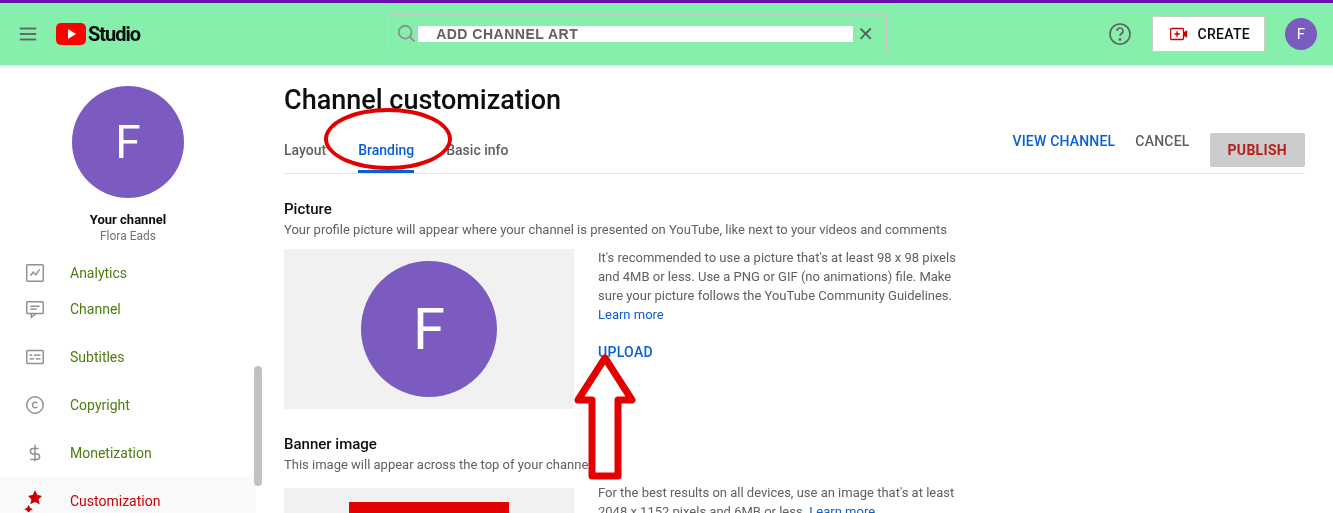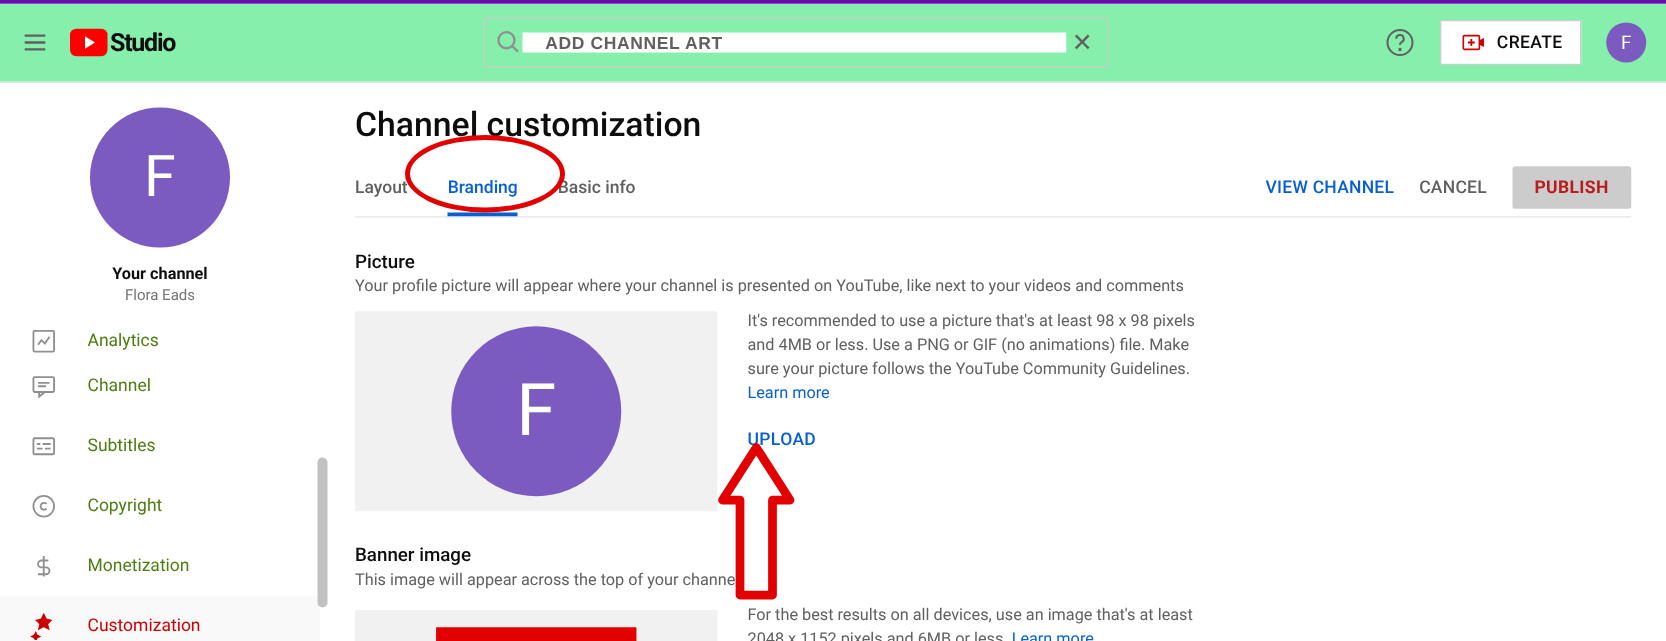--- a/index.html
+++ b/index.html
@@ -101,21 +101,21 @@
   .tab {
     font-size: 14px; font-weight: 500; color: #606060;
     height: 100%; display: flex; align-items: center;
     cursor: pointer; position: relative;
   }
   .tab.active { color: #065fd4; }
   .tab.active::after {
     content: ""; position: absolute; bottom: 0; left: 0; right: 0;
     height: 3px; background: #065fd4;
   }
-  .actions { margin-left: auto; display: flex; gap: 20px; align-items: center; }
+  .actions { margin-left: auto; display: flex; gap: 20px; align-items: flex-start; }
   .action-link { font-size: 14px; font-weight: 500; color: #065fd4; cursor: pointer; letter-spacing:0.2px; }
   .action-cancel { font-size: 14px; font-weight: 500; color: #606060; cursor: pointer; letter-spacing:0.2px; }
   .action-publish {
     background: #ccc; color: #b91c1c;
     font-size: 14px; font-weight: 700;
     padding: 9px 18px; border-radius: 2px;
     letter-spacing:0.3px;
   }
 
   .section { margin-top: 26px; }

